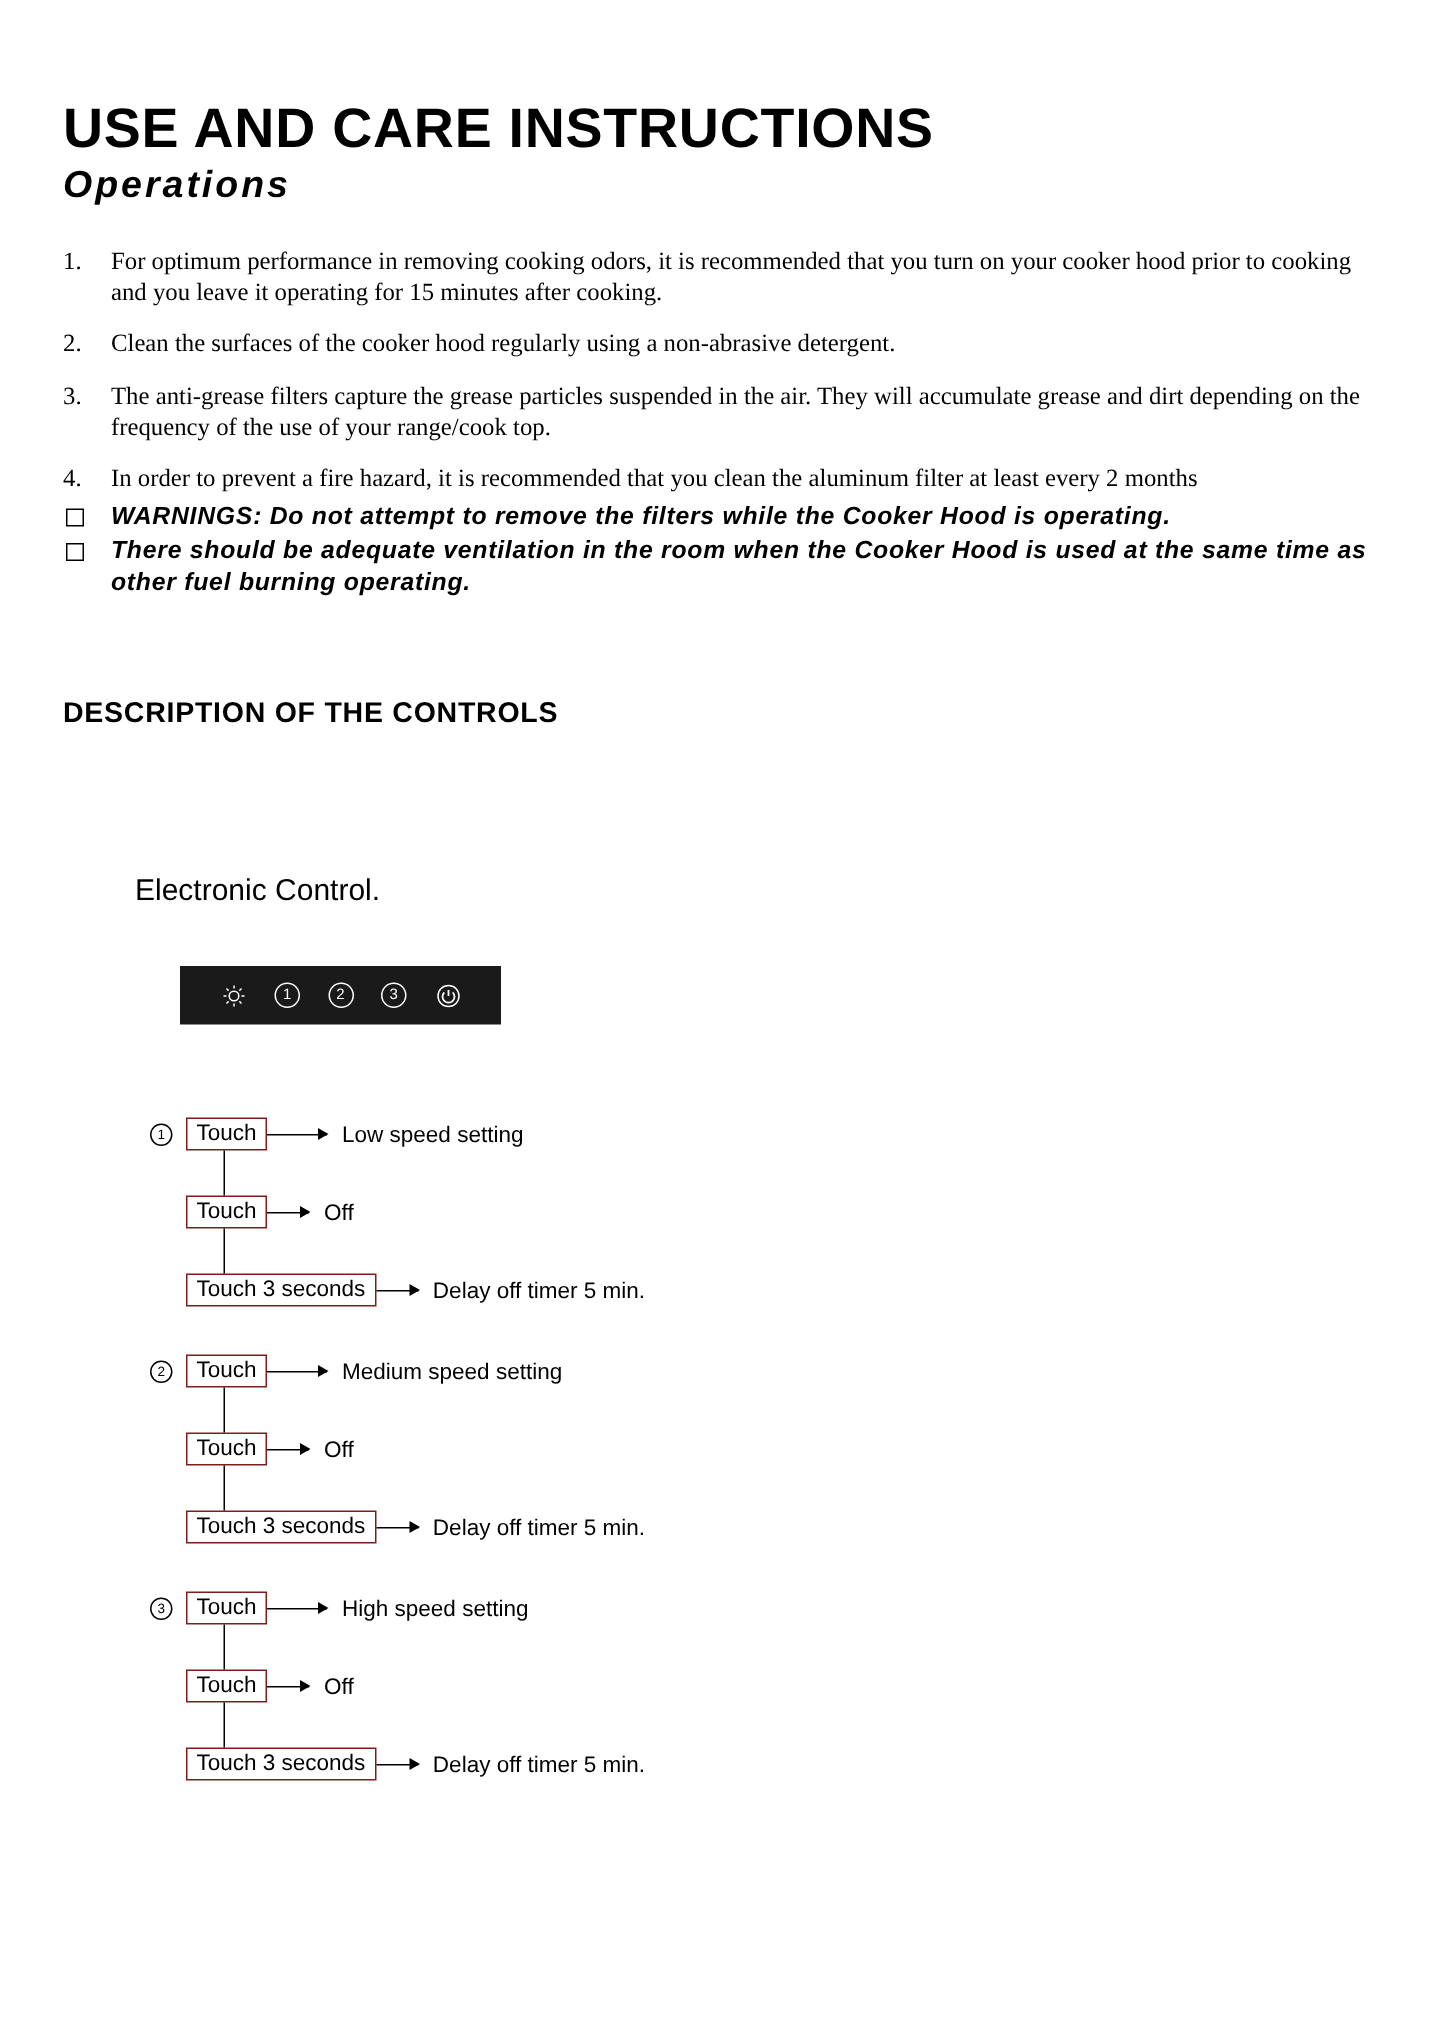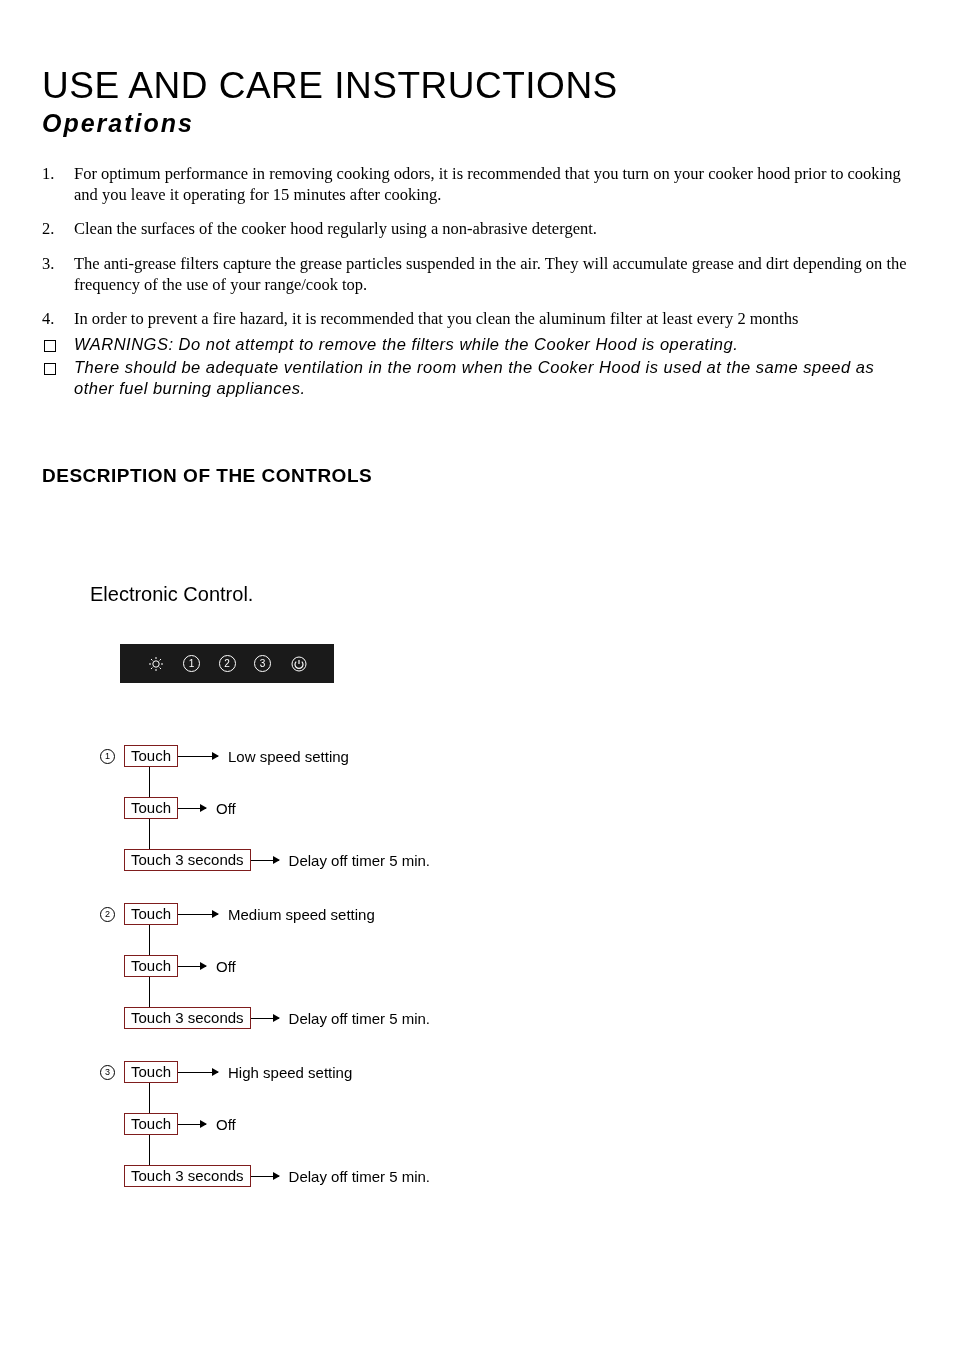--- a/index.html
+++ b/index.html
@@ -5,21 +5,21 @@
   * { box-sizing: border-box; margin: 0; padding: 0; }
   body {
     font-family: Arial, Helvetica, sans-serif;
     background: #fff;
     color: #000;
     width: 954px;
     padding: 65px 42px 40px 42px;
   }
   .title {
     font-size: 37px;
-    font-weight: normal;
+    font-weight: bold;
     letter-spacing: 0.5px;
   }
   .subtitle {
     font-size: 25px;
     font-weight: bold;
     font-style: italic;
     letter-spacing: 2px;
     margin-top: 2px;
   }
   .ol {
@@ -36,21 +36,21 @@
     width: 32px;
     flex: 0 0 32px;
   }
   .warnings {
     margin-top: -10px;
   }
   .warn-item {
     display: flex;
     font-family: Arial, Helvetica, sans-serif;
     font-size: 16.5px;
-    font-weight: normal;
+    font-weight: bold;
     font-style: italic;
     letter-spacing: 0.5px;
     line-height: 1.28;
     margin-bottom: 0px;
   }
   .warn-box {
     width: 32px;
     flex: 0 0 32px;
     padding-left: 2px;
     padding-top: 2px;
@@ -199,21 +199,21 @@
   </div>
 </div>
 
 <div class="warnings">
   <div class="warn-item">
     <div class="warn-box"><span class="warn-box-inner"></span></div>
     <div>WARNINGS: Do not attempt to remove the filters while the Cooker Hood is operating.</div>
   </div>
   <div class="warn-item">
     <div class="warn-box"><span class="warn-box-inner"></span></div>
-    <div>There should be adequate ventilation in the room when the Cooker Hood is used at the same speed as other fuel burning appliances.</div>
+    <div>There should be adequate ventilation in the room when the Cooker Hood is used at the same time as other fuel burning operating.</div>
   </div>
 </div>
 
 <h2 class="section-h">DESCRIPTION OF THE CONTROLS</h2>
 
 <div class="ec-label">Electronic Control.</div>
 
 <div class="panel">
   <div class="panel-icon">
     <svg width="16" height="16" viewBox="0 0 16 16">

